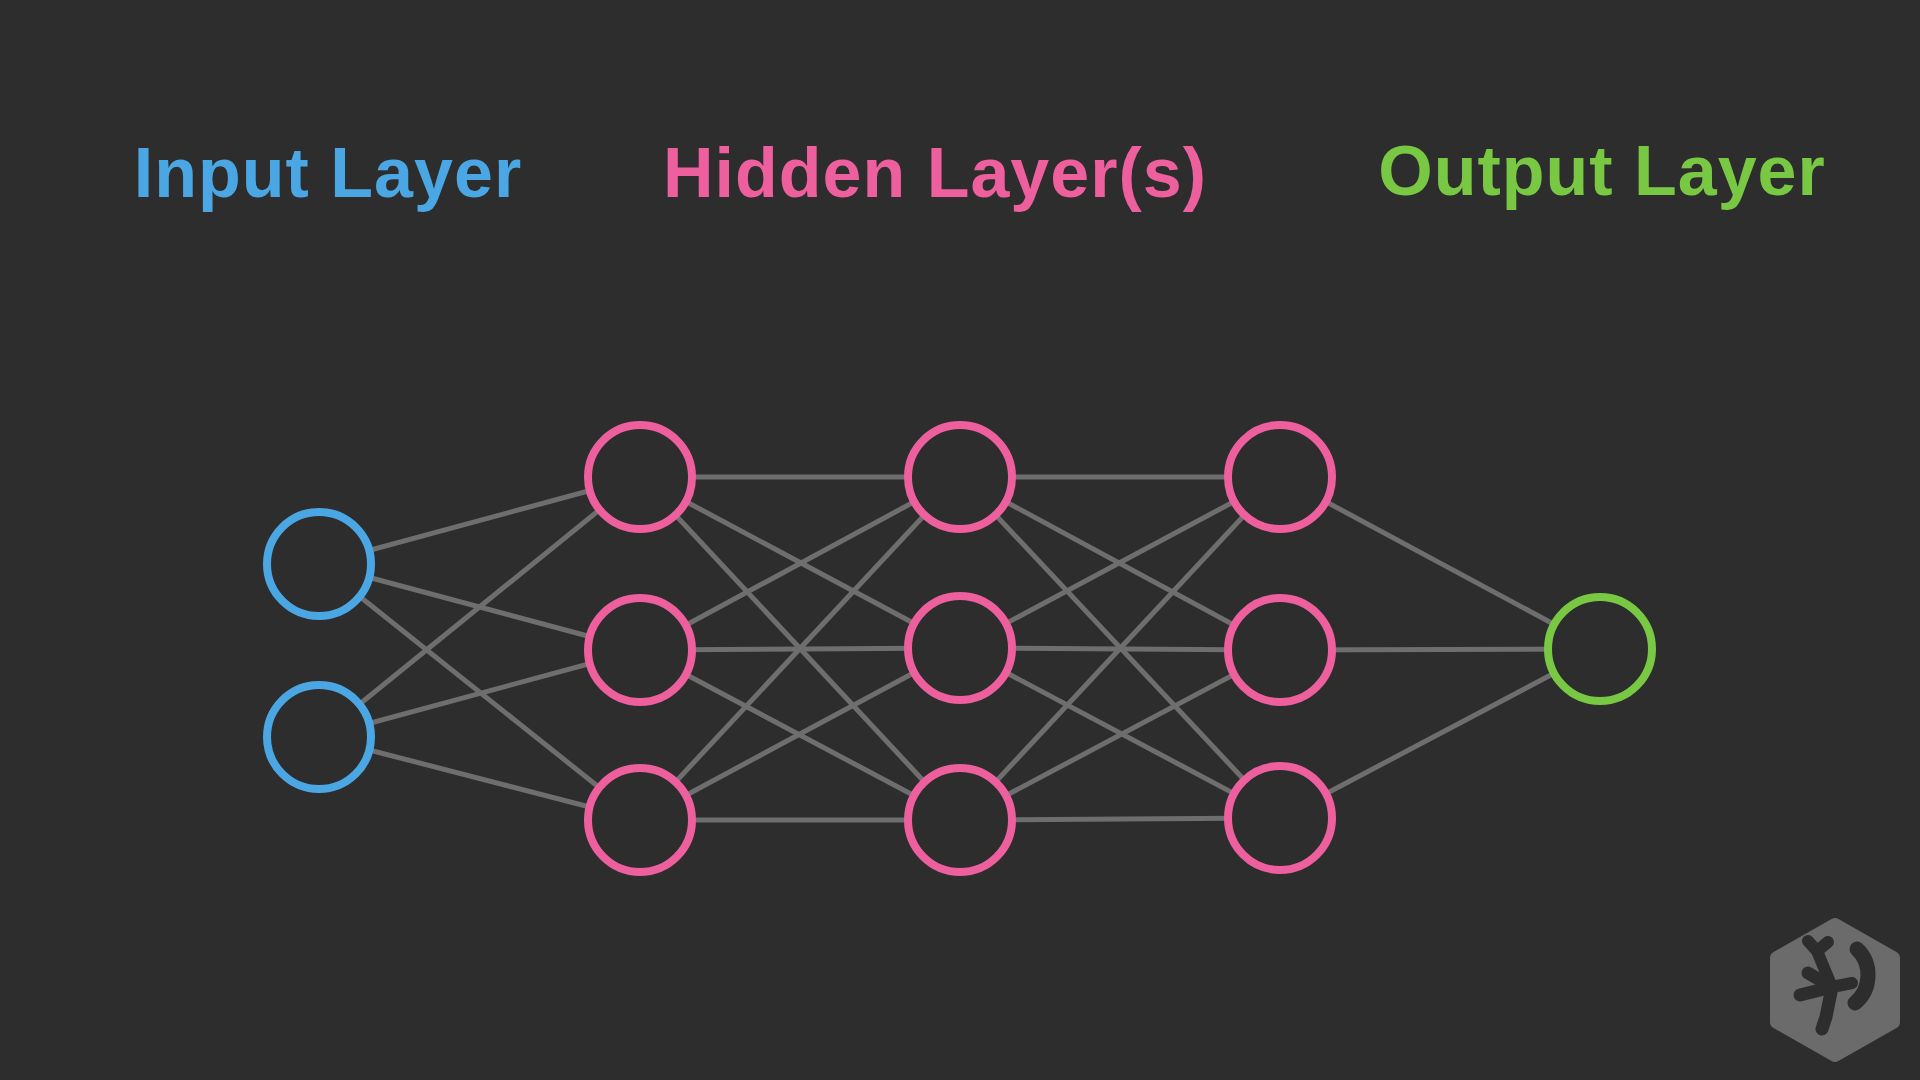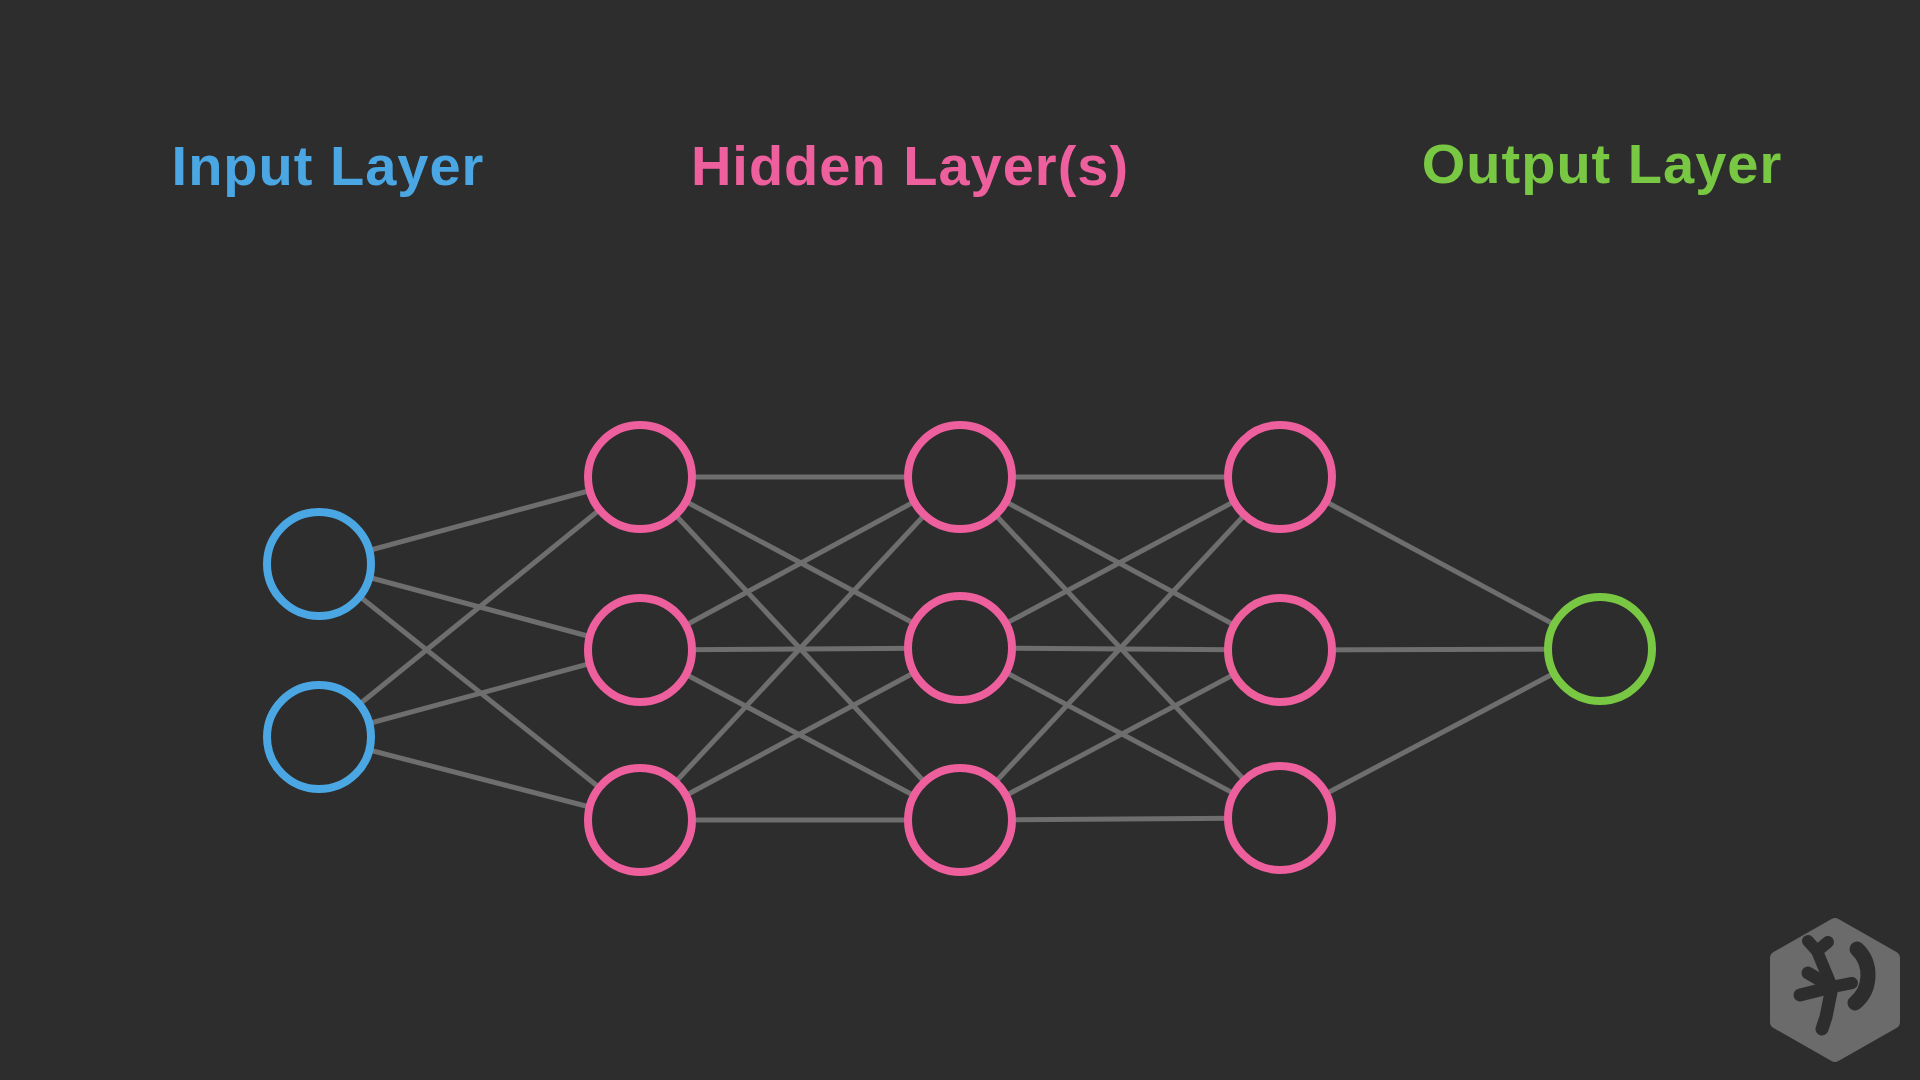--- a/index.html
+++ b/index.html
@@ -13,21 +13,21 @@
   }
   .stage {
     position: relative;
     width: 1920px;
     height: 1080px;
     background: #2E2D2D;
   }
   .layer-label {
     position: absolute;
     transform: translateX(-50%);
-    font-size: 56px;
+    font-size: 70px;
     font-weight: 700;
     letter-spacing: 1px;
     white-space: nowrap;
     line-height: 1;
   }
   #network-svg {
     position: absolute;
     left: 0;
     top: 0;
   }
@@ -83,21 +83,21 @@
         <circle cx="960" cy="820" r="52" fill="#2E2D2D" stroke="#EE5F9D" stroke-width="8"></circle>
         <circle cx="1280" cy="477" r="52" fill="#2E2D2D" stroke="#EE5F9D" stroke-width="8"></circle>
         <circle cx="1280" cy="650" r="52" fill="#2E2D2D" stroke="#EE5F9D" stroke-width="8"></circle>
         <circle cx="1280" cy="818" r="52" fill="#2E2D2D" stroke="#EE5F9D" stroke-width="8"></circle>
         <circle cx="1600" cy="649" r="52" fill="#2E2D2D" stroke="#79C843" stroke-width="8"></circle>
       </g>
   </svg>
 
   <div class="layer-label" id="label-input" style="left: 328px; top: 138px; color: rgb(74, 167, 227);">Input Layer</div>
 
-  <div class="layer-label" id="label-hidden" style="left: 910px; top: 138px; color: rgb(238, 95, 157);">Hidden Layer(s)</div>
+  <div class="layer-label" id="label-hidden" style="left: 935px; top: 138px; color: rgb(238, 95, 157);">Hidden Layer(s)</div>
 
   <div class="layer-label" id="label-output" style="left: 1602px; top: 136px; color: rgb(121, 200, 67);">Output Layer</div>
 
   <svg id="logo-svg" width="150" height="155" viewBox="0 0 150 155">
 
     <path id="logo-hex" d="M75 14 L133 47 L133 111 L75 144 L17 111 L17 47 Z" stroke-width="14" stroke-linejoin="round" fill="#6B6B6B" stroke="#6B6B6B"></path>
 
     <g id="logo-frog" fill="none" stroke-linecap="round" stroke-linejoin="round">
       <path d="M72 76 L48 62" stroke-width="13" stroke="#2E2D2D"></path>
       <path d="M72 76 L57 40 M57 40 L48 30 M57 40 L68 31" stroke-width="12" stroke="#2E2D2D"></path>

